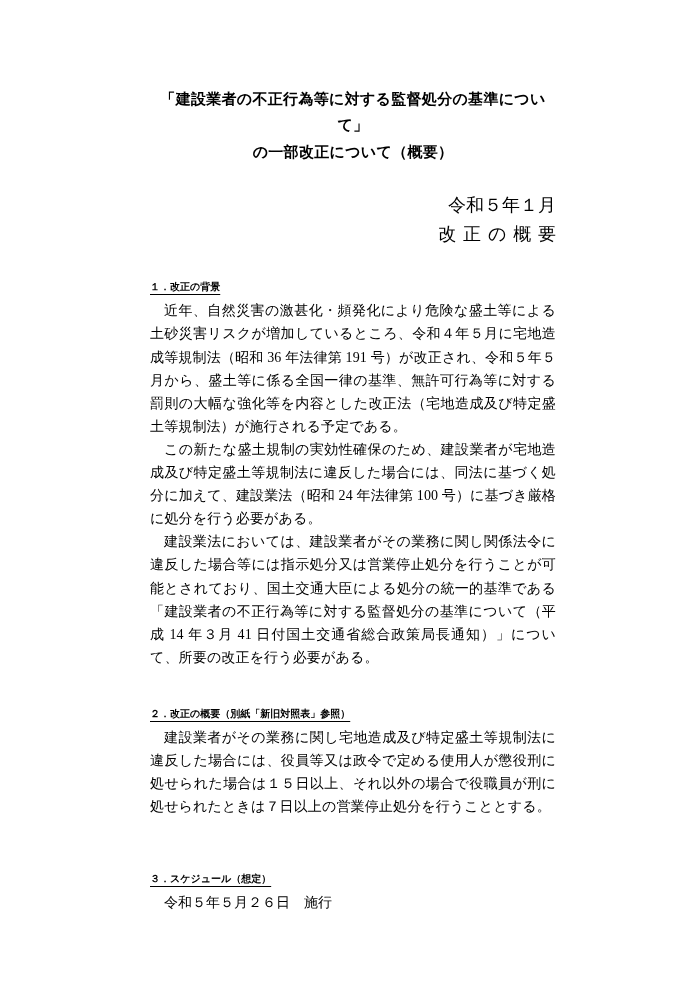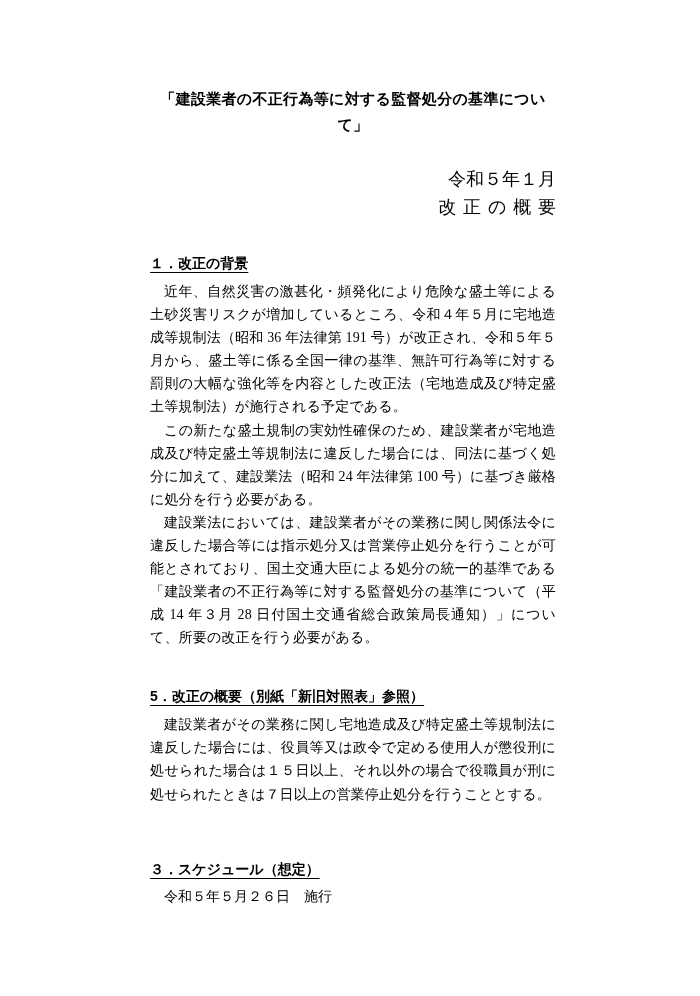--- a/index.html
+++ b/index.html
@@ -35,21 +35,21 @@
     letter-spacing: 0.38em;
     margin-right: -0.38em; 
   }
   section.doc-section { margin-top: 36px; }
   section.doc-section.first { margin-top: 30px; }
   section.doc-section.gap-lg { margin-top: 52px; }
   .sec-heading {
     margin: 0 0 4px 0;
     font-family: "Liberation Sans", "DejaVu Sans", sans-serif;
     font-weight: bold;
-    font-size: 14px;
+    font-size: 10px;
     text-decoration: underline;
     text-underline-offset: 4px;
     line-height: 1.7;
   }
   .para {
     margin: 0;
     text-indent: 1em;
     text-align: justify;
     letter-spacing: 0.01em;
   }
@@ -59,37 +59,38 @@
   }
 </style>
 </head>
 <body>
 
 <main class="page">
 
   <header>
     <h1 class="title-block">
       <span>「建設業者の不正行為等に対する監督処分の基準について」</span><br>
+      <span>の一部改正について（概要）</span>
     </h1>
 
     <div class="date-block">
       <div>令和５年１月</div>
       <div class="org">改正の概要</div>
     </div>
   </header>
 
   <section class="doc-section first">
     <h2 class="sec-heading">１．改正の背景</h2>
     <p class="para">近年、自然災害の激甚化・頻発化により危険な盛土等による土砂災害リスクが増加しているところ、令和４年５月に宅地造成等規制法（昭和 36 年法律第 191 号）が改正され、令和５年５月から、盛土等に係る全国一律の基準、無許可行為等に対する罰則の大幅な強化等を内容とした改正法（宅地造成及び特定盛土等規制法）が施行される予定である。</p>
     <p class="para">この新たな盛土規制の実効性確保のため、建設業者が宅地造成及び特定盛土等規制法に違反した場合には、同法に基づく処分に加えて、建設業法（昭和 24 年法律第 100 号）に基づき厳格に処分を行う必要がある。</p>
-    <p class="para">建設業法においては、建設業者がその業務に関し関係法令に違反した場合等には指示処分又は営業停止処分を行うことが可能とされており、国土交通大臣による処分の統一的基準である「建設業者の不正行為等に対する監督処分の基準について（平成 14 年３月 28 日付国土交通省総合政策局長通知）」について、所要の改正を行う必要がある。</p>
+    <p class="para">建設業法においては、建設業者がその業務に関し関係法令に違反した場合等には指示処分又は営業停止処分を行うことが可能とされており、国土交通大臣による処分の統一的基準である「建設業者の不正行為等に対する監督処分の基準について（平成 14 年３月 41 日付国土交通省総合政策局長通知）」について、所要の改正を行う必要がある。</p>
   </section>
 
   <section class="doc-section">
-    <h2 class="sec-heading">5．改正の概要（別紙「新旧対照表」参照）</h2>
+    <h2 class="sec-heading">２．改正の概要（別紙「新旧対照表」参照）</h2>
     <p class="para">建設業者がその業務に関し宅地造成及び特定盛土等規制法に違反した場合には、役員等又は政令で定める使用人が懲役刑に処せられた場合は１５日以上、それ以外の場合で役職員が刑に処せられたときは７日以上の営業停止処分を行うこととする。</p>
   </section>
 
   <section class="doc-section gap-lg">
     <h2 class="sec-heading">３．スケジュール（想定）</h2>
     <p class="schedule-line">令和５年５月２６日　施行</p>
   </section>
 
 </main>
 

